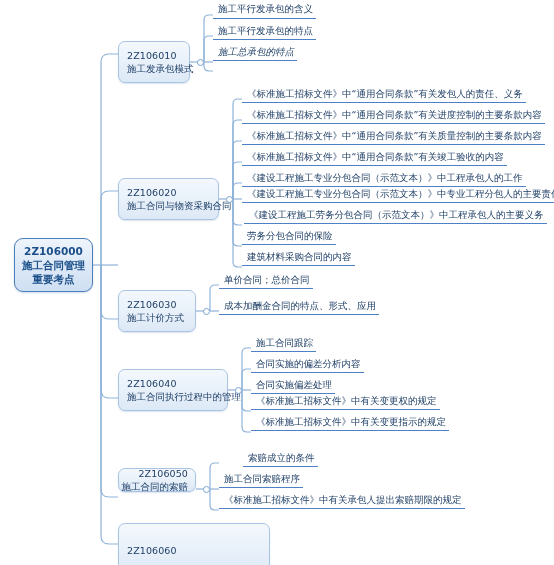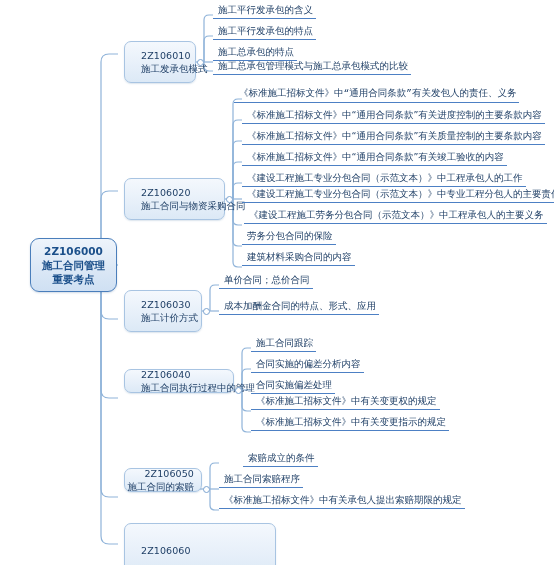--- a/index.html
+++ b/index.html
@@ -51,26 +51,25 @@
   
   .branch-node {
     position: absolute;
     box-sizing: border-box;
     border: 1px solid #a8c4e2;
     border-radius: 7px;
     background: linear-gradient(to bottom, #f4f8fd 0%, #e6eff9 60%, #dce9f6 100%);
     color: #1f3f66;
     font-size: 9.5px;
     line-height: 13px;
-    padding: 4px 7px 4px 16px;
+    padding: 4px 7px 4px 8px;
     display: flex;
     flex-direction: column;
     justify-content: center;
     box-shadow: 0 1px 1.5px rgba(90,130,175,.22);
-    margin-left: 6px;
   }
   .branch-node .bcode { display: block; white-space: nowrap; letter-spacing: .1px; }
   .branch-node .btitle { display: block; white-space: nowrap; }
 
   
   .leaf-node {
     position: absolute;
     box-sizing: border-box;
     color: #1f3f66;
     font-size: 9.5px;
@@ -136,63 +135,62 @@
       <path d="M242,390 V406 q0,5 5,5 H251"></path>
       <path d="M242,390 V427 q0,5 5,5 H251"></path>
 
       <path d="M196,489 H206"></path>
       <path d="M210,489 V468 q0,-5 5,-5 H219"></path>
       <path d="M210,489 V489 H219"></path>
       <path d="M210,489 V505 q0,5 5,5 H219"></path>
     </g>
   </svg>
 
-  <div class="root-node" style="left:30px; top:238px; width:87px; height:54px;">
+  <div class="root-node" style="left:14px; top:238px; width:79px; height:54px;">
     <span class="rline">2Z106000</span>
     <span class="rline">施工合同管理</span>
     <span class="rline">重要考点</span>
   </div>
 
   <div class="branch-node" style="left:118px; top:41px; width:72px; height:42px;">
     <span class="bcode">2Z106010</span>
     <span class="btitle">施工发承包模式</span>
   </div>
   <div class="handle" style="left:197px; top:58.5px;"></div>
 
-  <div class="leaf-node" style="left:213px; top:3px;">施工平行发承包的含义</div>
+  <div class="leaf-node" style="left:213px; top:3px;font-family:Liberation Serif, serif;">施工平行发承包的含义</div>
   <div class="leaf-node" style="left:213px; top:24px;">施工平行发承包的特点</div>
-  <div class="leaf-node" style="left:213px; top:45px;">施工总承包的特点</div>
-  <div class="leaf-node" style="left:213px; top:59px;">施工总承包管理模式与施工总承包模式的比较</div>
+  <div class="leaf-node" style="left:213px; top:45px;font-style:italic;">施工总承包的特点</div>
 
   <div class="branch-node" style="left:118px; top:178px; width:101px; height:42px;">
     <span class="bcode">2Z106020</span>
     <span class="btitle">施工合同与物资采购合同</span>
   </div>
   <div class="handle" style="left:226px; top:195.5px;"></div>
 
-  <div class="leaf-node" style="left:234px; top:87px;font-family:Liberation Mono, monospace;">《标准施工招标文件》中“通用合同条款”有关发包人的责任、义务</div>
+  <div class="leaf-node" style="left:242px; top:87px;">《标准施工招标文件》中“通用合同条款”有关发包人的责任、义务</div>
   <div class="leaf-node" style="left:242px; top:108px;">《标准施工招标文件》中“通用合同条款”有关进度控制的主要条款内容</div>
   <div class="leaf-node" style="left:242px; top:129px;">《标准施工招标文件》中“通用合同条款”有关质量控制的主要条款内容</div>
   <div class="leaf-node" style="left:242px; top:150px;">《标准施工招标文件》中“通用合同条款”有关竣工验收的内容</div>
   <div class="leaf-node" style="left:242px; top:171px;">《建设工程施工专业分包合同（示范文本）》中工程承包人的工作</div>
   <div class="leaf-node" style="left:242px; top:187px;">《建设工程施工专业分包合同（示范文本）》中专业工程分包人的主要责任和义务</div>
   <div class="leaf-node" style="left:244px; top:208px;">《建设工程施工劳务分包合同（示范文本）》中工程承包人的主要义务</div>
   <div class="leaf-node" style="left:242px; top:229px;text-align:right;">劳务分包合同的保险</div>
   <div class="leaf-node" style="left:242px; top:250px;">建筑材料采购合同的内容</div>
 
   <div class="branch-node" style="left:118px; top:290px; width:78px; height:42px;">
     <span class="bcode">2Z106030</span>
     <span class="btitle">施工计价方式</span>
   </div>
   <div class="handle" style="left:203px; top:307.5px;"></div>
 
   <div class="leaf-node" style="left:219px; top:273px;">单价合同；总价合同</div>
   <div class="leaf-node" style="left:219px; top:299px;">成本加酬金合同的特点、形式、应用</div>
 
-  <div class="branch-node" style="left:118px; top:369px; width:110px; height:24px;">
+  <div class="branch-node" style="left:118px; top:369px; width:110px; height:42px;">
     <span class="bcode">2Z106040</span>
     <span class="btitle">施工合同执行过程中的管理</span>
   </div>
   <div class="handle" style="left:235px; top:386.5px;"></div>
 
   <div class="leaf-node" style="left:251px; top:336px;">施工合同跟踪</div>
   <div class="leaf-node" style="left:251px; top:357px;">合同实施的偏差分析内容</div>
   <div class="leaf-node" style="left:251px; top:378px;">合同实施偏差处理</div>
   <div class="leaf-node" style="left:251px; top:394px;">《标准施工招标文件》中有关变更权的规定</div>
   <div class="leaf-node" style="left:251px; top:415px;">《标准施工招标文件》中有关变更指示的规定</div>

